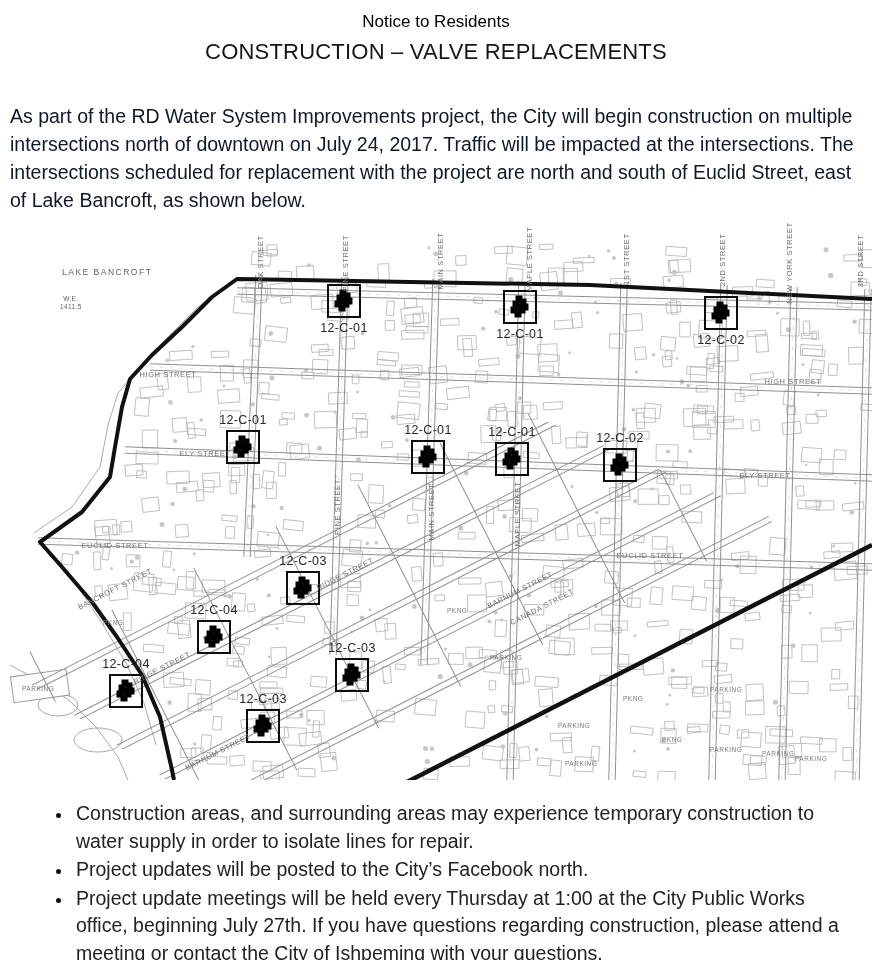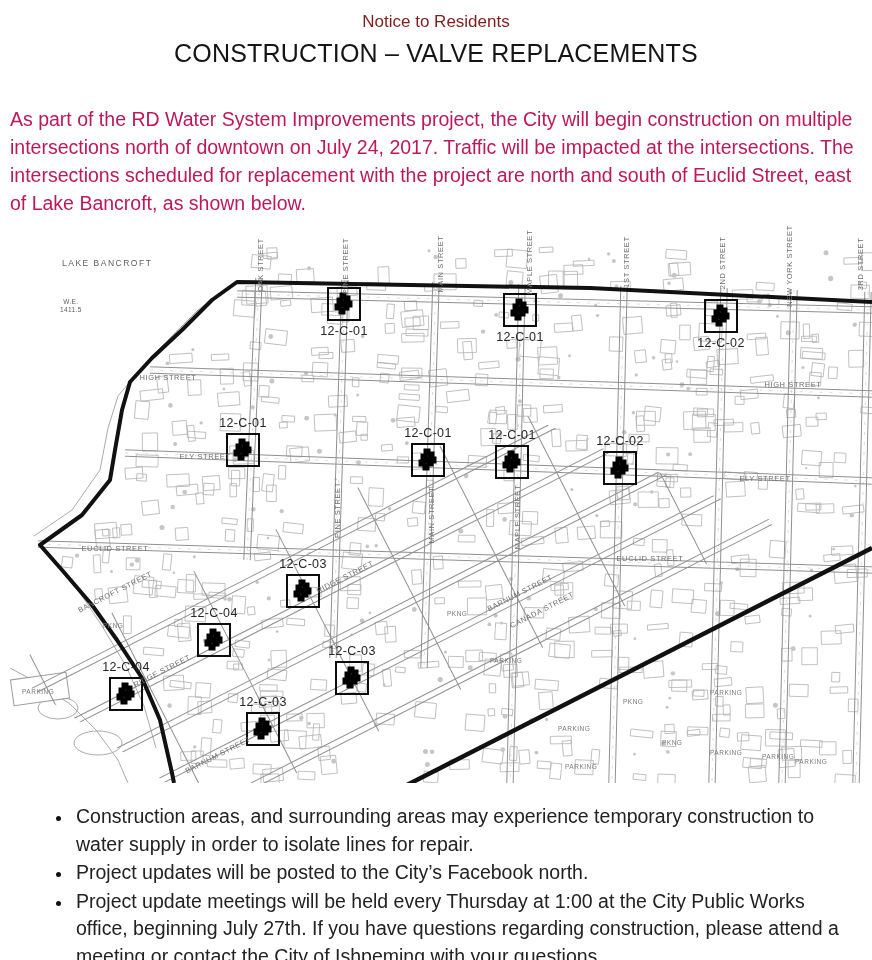--- a/index.html
+++ b/index.html
@@ -3,28 +3,28 @@
 <meta charset="utf-8">
 <style>
   html,body{margin:0;padding:0;background:#ffffff;}
   body{
     width:872px;height:960px;overflow:hidden;position:relative;
     font-family:"Liberation Sans","DejaVu Sans",sans-serif;
     color:#1f1f1f;
     -webkit-font-smoothing:antialiased;
   }
   .notice-line{
-    margin-top:12px;text-align:center;font-size:17px;color:#7f1d1d;
+    margin-top:12px;text-align:center;font-size:17px;color:#000000;
   }
   .doc-title{
-    margin:7px 0 0 0;text-align:center;font-size:25px;font-weight:400;
+    margin:7px 0 0 0;text-align:center;font-size:22px;font-weight:400;
     letter-spacing:.2px;color:#151515;
   }
   .intro{
-    margin:37px 10px 0 10px;font-size:19.5px;line-height:28px;color:#be185d;
+    margin:37px 10px 0 10px;font-size:19.5px;line-height:28px;color:#0f172a;
   }
   
   .map{
     position:relative;margin-top:21px;width:872px;height:545px;background:#fff;
   }
   .map svg{position:absolute;left:0;top:0;}
   .map-label{
     position:absolute;white-space:nowrap;color:#6e6e6e;
     font-size:7.5px;letter-spacing:.6px;transform-origin:center center;
   }
@@ -827,21 +827,21 @@
     <div class="parking-label" style="left: 447px; top: 372px;">PKNG</div>
     <div class="parking-label" style="left: 490px; top: 419px;">PARKING</div>
     <div class="parking-label" style="left: 558px; top: 487px;">PARKING</div>
     <div class="parking-label" style="left: 565px; top: 525px;">PARKING</div>
     <div class="parking-label" style="left: 623px; top: 460px;">PKNG</div>
     <div class="parking-label" style="left: 662px; top: 501px;">PKNG</div>
     <div class="parking-label" style="left: 710px; top: 451px;">PARKING</div>
     <div class="parking-label" style="left: 710px; top: 511px;">PARKING</div>
     <div class="parking-label" style="left: 762px; top: 515px;">PARKING</div>
     <div class="parking-label" style="left: 795px; top: 520px;">PARKING</div>
-    <div class="lake-label" style="left: 62px; top: 20px;">LAKE BANCROFT</div>
+    <div class="lake-label" style="left: 62px; top: 32px;">LAKE BANCROFT</div>
     <div class="elev-label" style="left: 60px; top: 60px;">W.E.
 1411.5</div>
   </div>
 
 <ul class="bullets">
   <li>Construction areas, and surrounding areas may experience temporary construction to water supply in order to isolate lines for repair.</li>
   <li>Project updates will be posted to the City’s Facebook north.</li>
   <li>Project update meetings will be held every Thursday at 1:00 at the City Public Works office, beginning July 27th.  If you have questions regarding construction, please attend a meeting or contact the City of Ishpeming with your questions.</li>
 </ul>
 

